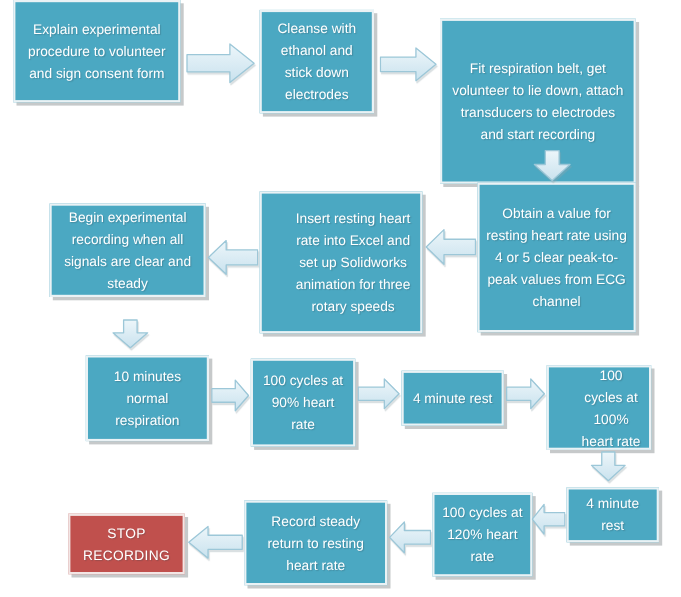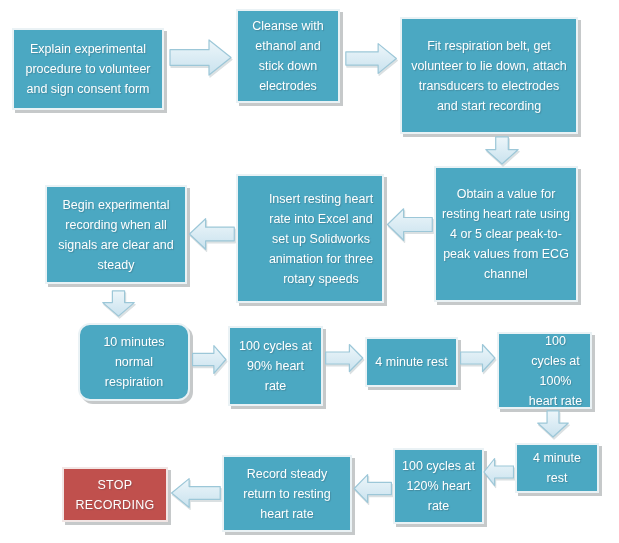--- a/index.html
+++ b/index.html
@@ -22,27 +22,27 @@
     font-size:12.5px;line-height:1.6;
     padding:3px 6px;
     text-shadow:1px 1px 1px rgba(50,70,80,.28);
   }
   .node.stop{
     background:var(--stop-fill,#C0504D);
     border-color:var(--stop-edge,#F2E6E5);
     letter-spacing:.3px;
   }
   
-  #n1 {left:12px;  top:28px;  width:152px; height:82px;}
+  #n1 {left:12px;  top:0;  width:152px; height:93px;}
   #n2 {left:236px; top:9px;   width:104px; height:94px;}
-  #n3 {left:400px; top:17px;  width:178px; height:117px;}
+  #n3 {left:400px; top:17px;  width:178px; height:150px;}
   #n4 {left:434px; top:166px; width:144px; height:136px;}
   #n5 {left:236px; top:174px; width:148px; height:129px;padding-left:28px;}
-  #n6 {left:45px;  top:185px; width:142px; height:99px;}
-  #n7 {left:78px;  top:323px; width:112px; height:78px;border-radius:12px;}
+  #n6 {left:45px;  top:185px; width:142px; height:85px;}
+  #n7 {left:78px;  top:323px; width:112px; height:78px;}
   #n8 {left:228px; top:326px; width:95px;  height:80px;}
   #n9 {left:365px; top:337px; width:93px;  height:50px;}
   #n10{left:497px; top:332px; width:95px;  height:77px;padding-left:28px;}
   #n11{left:515px; top:443px; width:84px;  height:50px;}
   #n12{left:393px; top:448px; width:91px;  height:76px;}
   #n13{left:222px; top:455px; width:130px; height:77px;}
   #n14{left:62px;  top:467px; width:106px; height:55px;}
   
   .arrow{position:absolute;filter:drop-shadow(1px 2px 0 rgba(150,165,172,.35));}
   .arrow polygon{stroke:var(--arrow-border,#9CC7D8);stroke-width:1.2;stroke-linejoin:round;}

